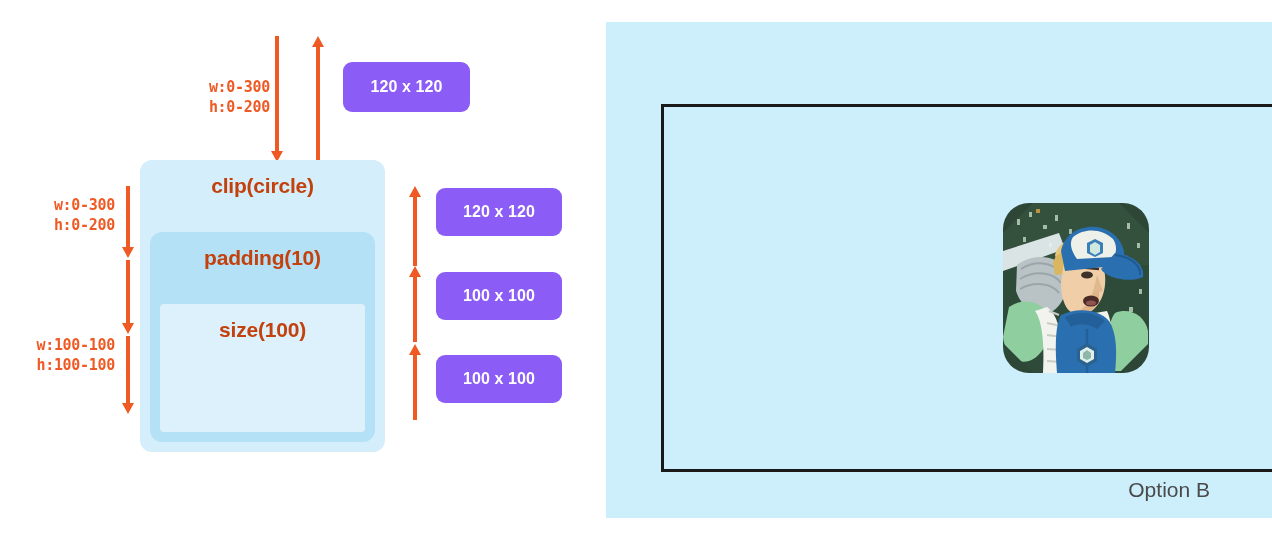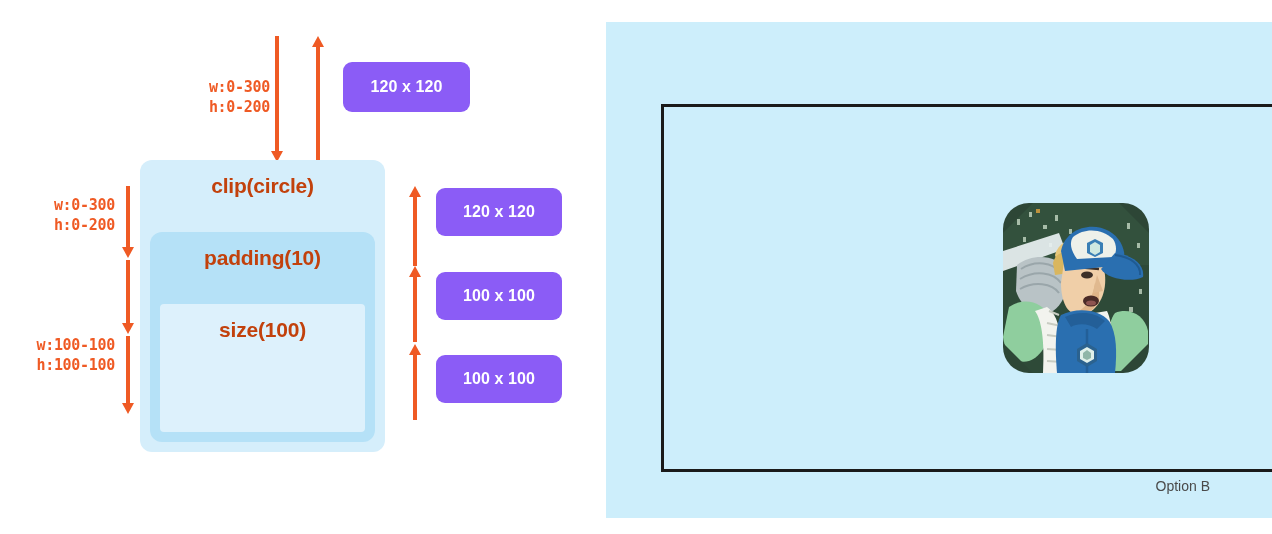--- a/index.html
+++ b/index.html
@@ -87,21 +87,21 @@
     position:absolute;left:606px;top:22px;width:666px;height:496px;
     background:#cdeefb;
   }
   .frame{
     position:absolute;left:55px;top:82px;width:830px;height:368px;
     border:3px solid #1a1a1a;
     box-sizing:border-box;
   }
   .option-label{
     position:absolute;right:62px;top:456px;
-    font-size:14px;color:#4a4a4a;
+    font-size:21px;color:#4a4a4a;
     font-family:"Liberation Sans",sans-serif;
   }
 
   
   .artwork{
     position:absolute;left:50%;top:50%;
     transform:translate(-50%,-50%);
     width:146px;height:170px;
     border-radius:26px;
     overflow:hidden;

